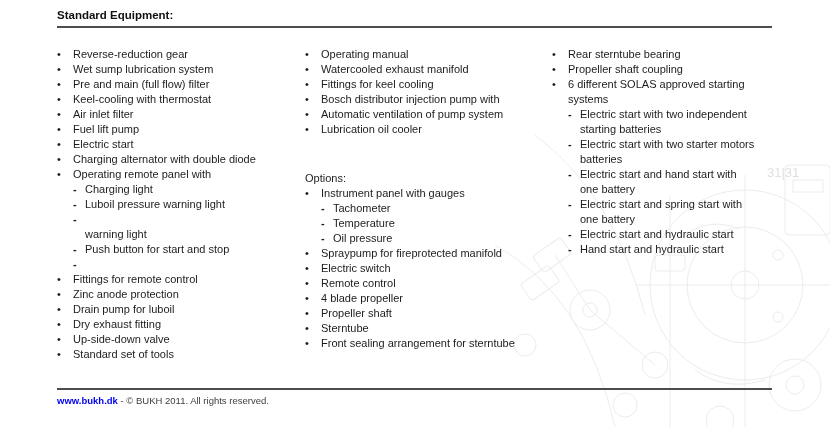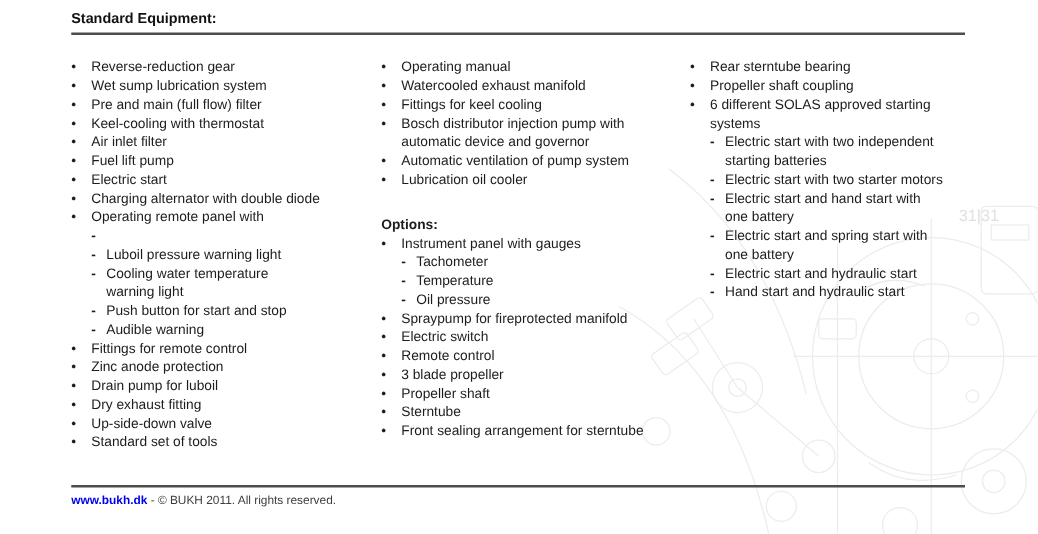--- a/index.html
+++ b/index.html
@@ -14,21 +14,21 @@
   .content { position:absolute; inset:0; z-index:1; }
 
   .page-title { position:absolute; left:57px; top:9px; font-size:11.5px; font-weight:bold; color:#111; }
   .header-rule { position:absolute; left:57px; top:26px; width:715px; height:2px; background:#4d4d4d; }
 
   .col { position:absolute; top:47px; font-size:11px; line-height:15px; color:#1c1c1c; }
   .col1 { left:57px;  width:240px; }
   .col2 { left:305px; width:242px; }
   .col3 { left:552px; width:242px; }
 
-  .section-heading { font-weight:bold; font-size:11px; line-height:15px; margin-top:21px; }
+  .section-heading { font-weight:normal; font-size:11px; line-height:15px; margin-top:34px; }
 
   .line { display:flex; }
   .glyph { flex:none; width:16px; }
   .glyph.bullet { font-size:11px; }
   .sub .glyph { width:12px; font-weight:bold; }
   .sub { padding-left:16px; }
   .ltext { flex:1; }
 
   .footer-rule { position:absolute; left:57px; top:388px; width:715px; height:2px; background:#4d4d4d; }
   .footer { position:absolute; left:57px; top:395px; font-size:9.5px; color:#3d3d3d; }
@@ -108,40 +108,39 @@
         <div class="line top">
           <span class="glyph bullet">•</span>
           <span class="ltext">Charging alternator with double diode</span>
         </div>
         <div class="line top">
           <span class="glyph bullet">•</span>
           <span class="ltext">Operating remote panel with</span>
         </div>
         <div class="line sub">
           <span class="glyph">-</span>
+          <span class="ltext">Charging light</span>
         </div>
         <div class="line sub">
           <span class="glyph">-</span>
           <span class="ltext">Luboil pressure warning light</span>
         </div>
         <div class="line sub">
           <span class="glyph">-</span>
-          <span class="ltext">Cooling water temperature</span>
         </div>
         <div class="line sub">
           <span class="glyph"></span>
           <span class="ltext">warning light</span>
         </div>
         <div class="line sub">
           <span class="glyph">-</span>
           <span class="ltext">Push button for start and stop</span>
         </div>
         <div class="line sub">
           <span class="glyph">-</span>
-          <span class="ltext">Audible warning</span>
         </div>
         <div class="line top">
           <span class="glyph bullet">•</span>
           <span class="ltext">Fittings for remote control</span>
         </div>
         <div class="line top">
           <span class="glyph bullet">•</span>
           <span class="ltext">Zinc anode protection</span>
         </div>
         <div class="line top">
@@ -172,24 +171,20 @@
         </div>
         <div class="line top">
           <span class="glyph bullet">•</span>
           <span class="ltext">Fittings for keel cooling</span>
         </div>
         <div class="line top">
           <span class="glyph bullet">•</span>
           <span class="ltext">Bosch distributor injection pump with</span>
         </div>
         <div class="line top">
-          <span class="glyph bullet"></span>
-          <span class="ltext">automatic device and governor</span>
-        </div>
-        <div class="line top">
           <span class="glyph bullet">•</span>
           <span class="ltext">Automatic ventilation of pump system</span>
         </div>
         <div class="line top">
           <span class="glyph bullet">•</span>
           <span class="ltext">Lubrication oil cooler</span>
         </div>
         <div class="section-heading">Options:</div>
         <div class="line top">
           <span class="glyph bullet">•</span>
@@ -214,21 +209,21 @@
         <div class="line top">
           <span class="glyph bullet">•</span>
           <span class="ltext">Electric switch</span>
         </div>
         <div class="line top">
           <span class="glyph bullet">•</span>
           <span class="ltext">Remote control</span>
         </div>
         <div class="line top">
           <span class="glyph bullet">•</span>
-          <span class="ltext">3 blade propeller</span>
+          <span class="ltext">4 blade propeller</span>
         </div>
         <div class="line top">
           <span class="glyph bullet">•</span>
           <span class="ltext">Propeller shaft</span>
         </div>
         <div class="line top">
           <span class="glyph bullet">•</span>
           <span class="ltext">Sterntube</span>
         </div>
         <div class="line top">
@@ -257,20 +252,24 @@
           <span class="glyph">-</span>
           <span class="ltext">Electric start with two independent</span>
         </div>
         <div class="line sub">
           <span class="glyph"></span>
           <span class="ltext">starting batteries</span>
         </div>
         <div class="line sub">
           <span class="glyph">-</span>
           <span class="ltext">Electric start with two starter motors</span>
+        </div>
+        <div class="line sub">
+          <span class="glyph"></span>
+          <span class="ltext">batteries</span>
         </div>
         <div class="line sub">
           <span class="glyph">-</span>
           <span class="ltext">Electric start and hand start with</span>
         </div>
         <div class="line sub">
           <span class="glyph"></span>
           <span class="ltext">one battery</span>
         </div>
         <div class="line sub">

